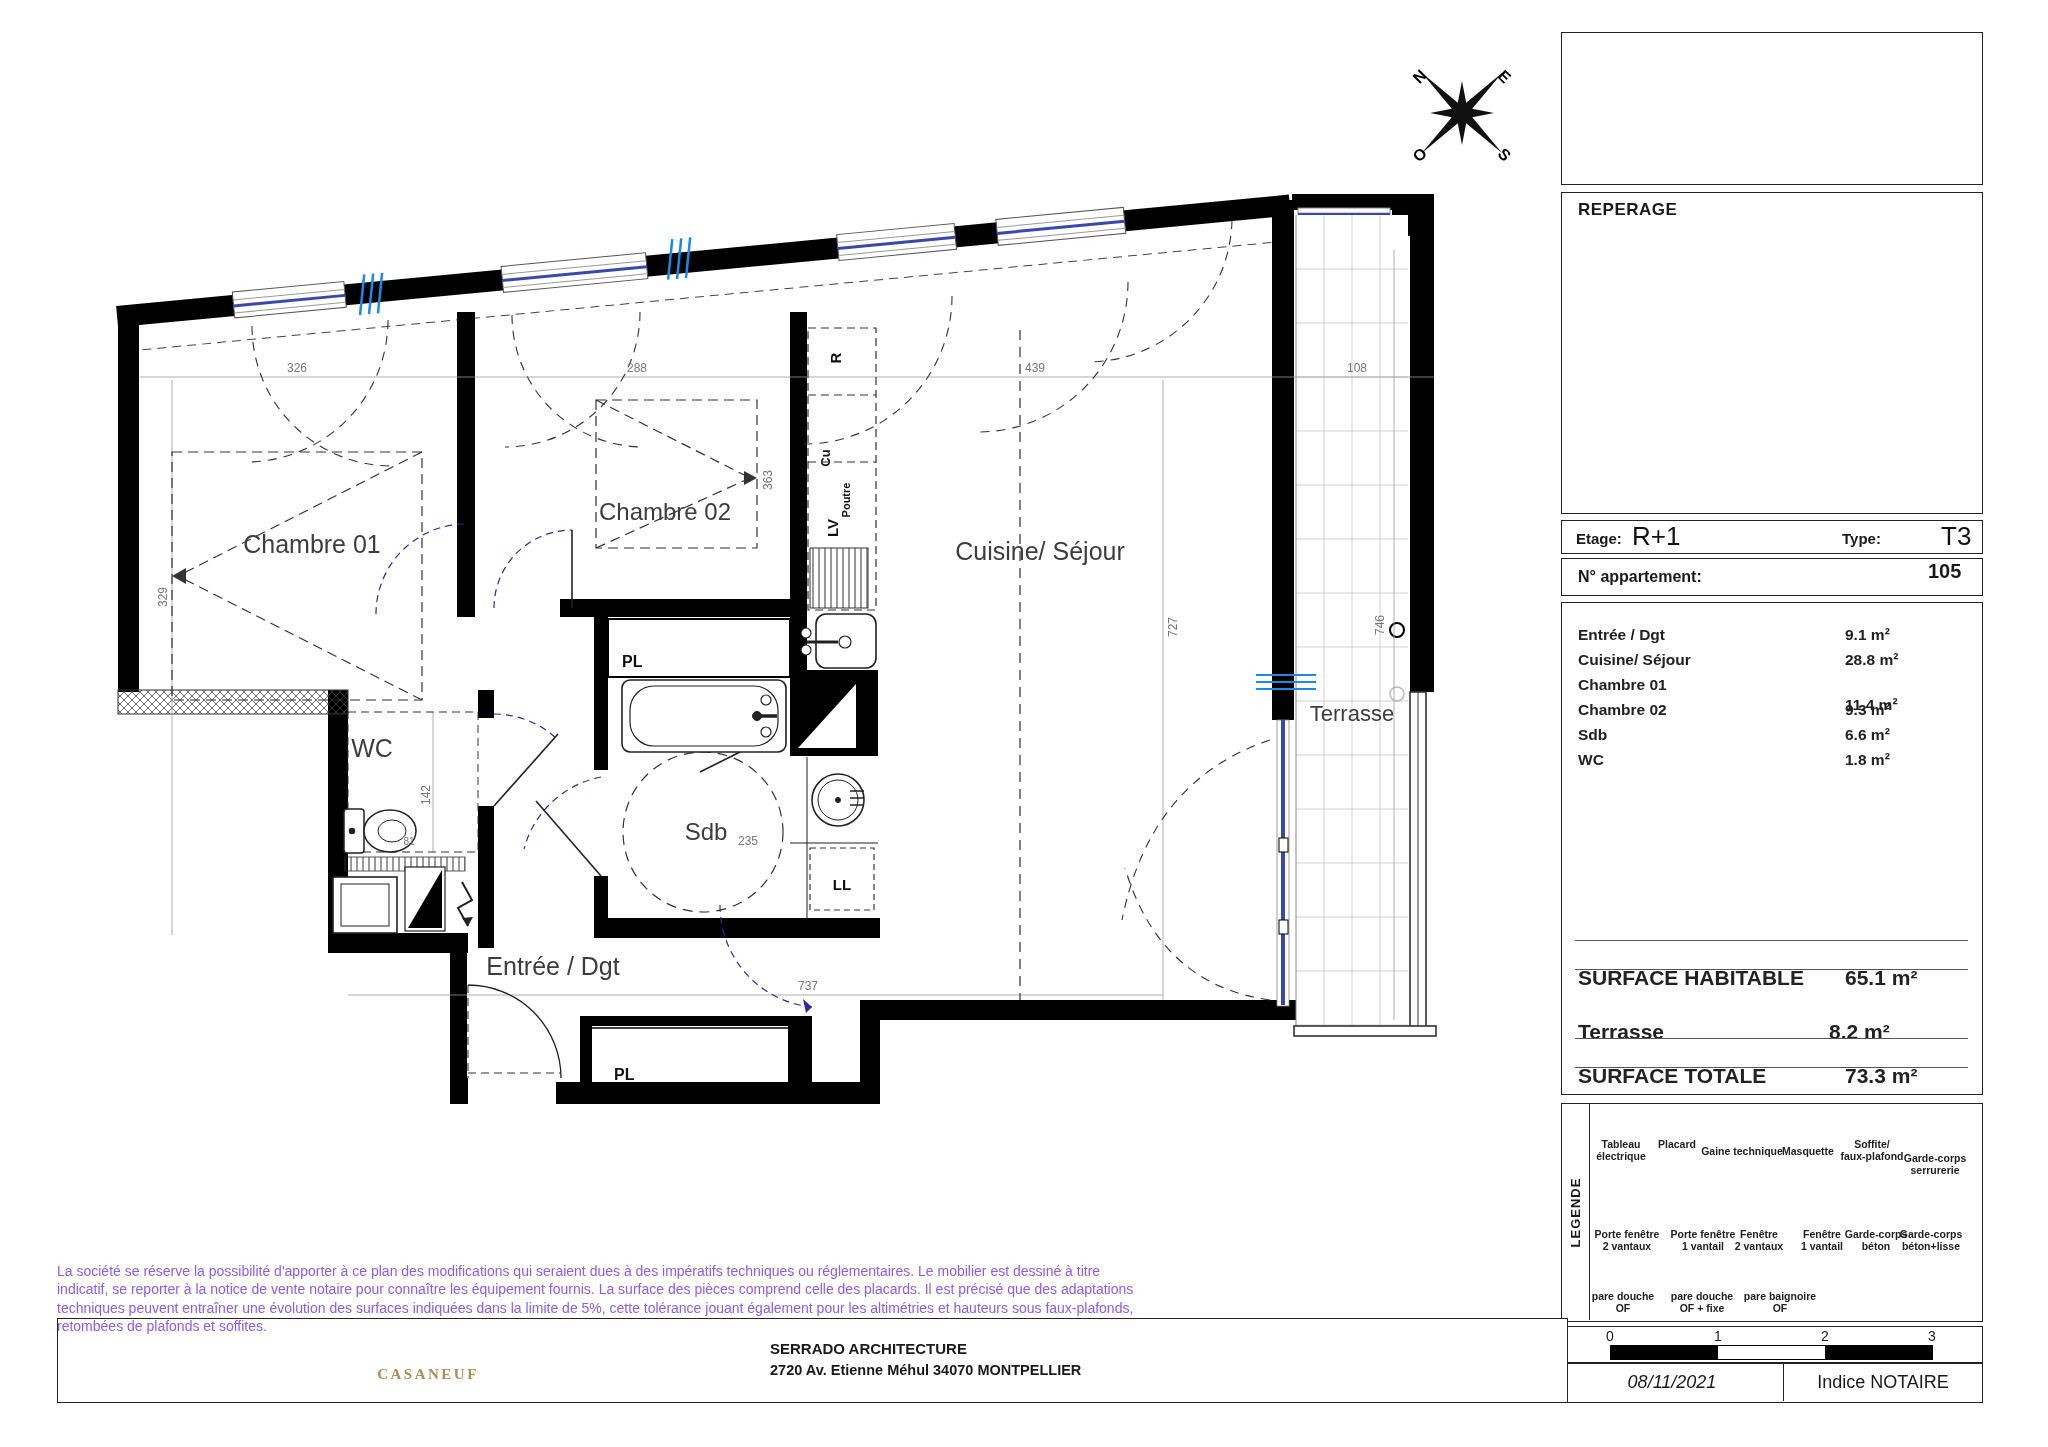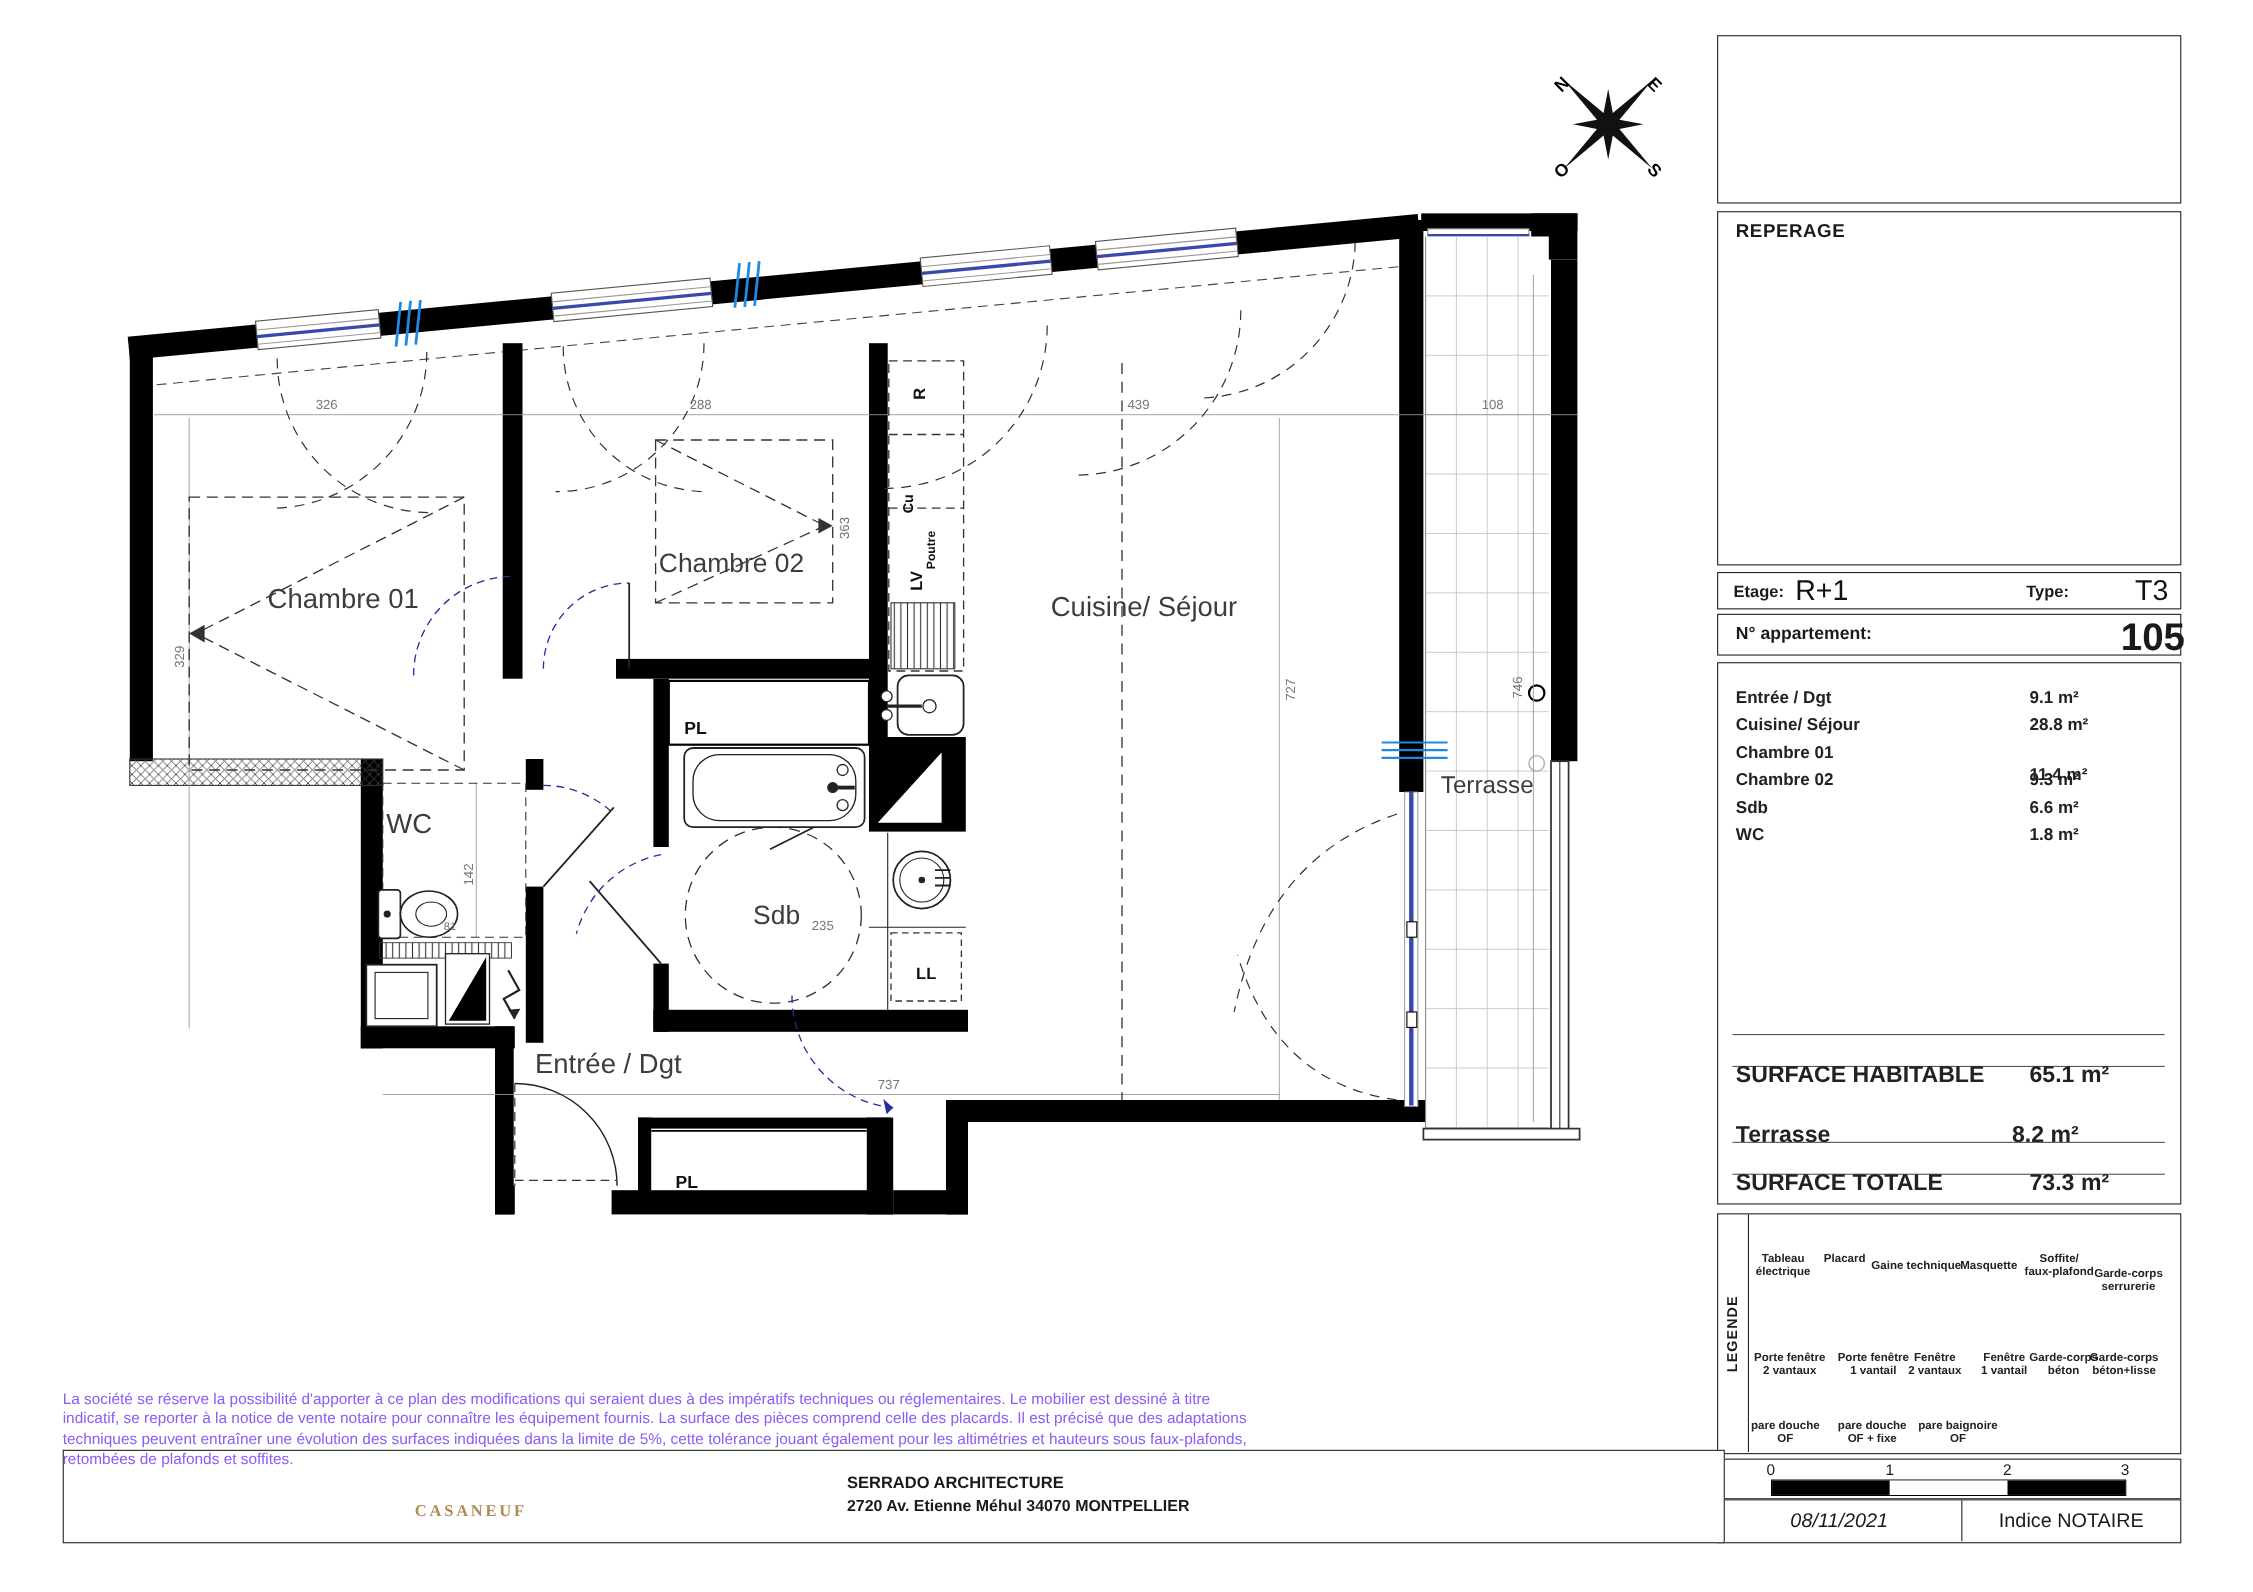--- a/index.html
+++ b/index.html
@@ -4,21 +4,21 @@
 <style>
   html,body{margin:0;padding:0;background:#fff;}
   body{width:2048px;height:1447px;position:relative;font-family:"Liberation Sans",sans-serif;color:#1a1a1a;overflow:hidden;}
   #plan-svg{position:absolute;left:0;top:0;z-index:1;}
   .box{position:absolute;border:1.6px solid #222;background:#fff;box-sizing:border-box;z-index:2;}
   .abs{position:absolute;z-index:3;font-weight:bold;}
   .rep-title{font-size:17px;font-weight:bold;letter-spacing:.5px;}
   .et-label{font-size:15px;font-weight:bold;}
   .et-value{font-size:26px;font-weight:400;color:#111;}
   .apt-label{font-size:16px;}
-  .apt-value{font-size:35px;}
+  .apt-value{font-size:20px;}
   .srow-label,.srow-value{font-size:15.5px;color:#222;}
   .ssum{font-size:21px;color:#222;margin-top:20px;}
   .legend-label{font-size:10.5px;line-height:12px;text-align:center;white-space:pre-line;color:#222;}
   .legende-strip{position:absolute;z-index:3;font-size:13px;font-weight:bold;letter-spacing:1px;transform:rotate(-90deg);transform-origin:center;}
   .scale-num{position:absolute;z-index:3;font-size:14px;}
   .datecell{position:absolute;z-index:3;font-size:18px;text-align:center;}
   .disclaimer{position:absolute;z-index:3;width:1098px;font-size:14px;line-height:1.32;color:#8b5cf6;}
   .brand-serif{font-family:"Liberation Serif",serif;}
   .arch-name{font-size:15px;font-weight:bold;}
   .arch-addr{font-size:14.5px;}

